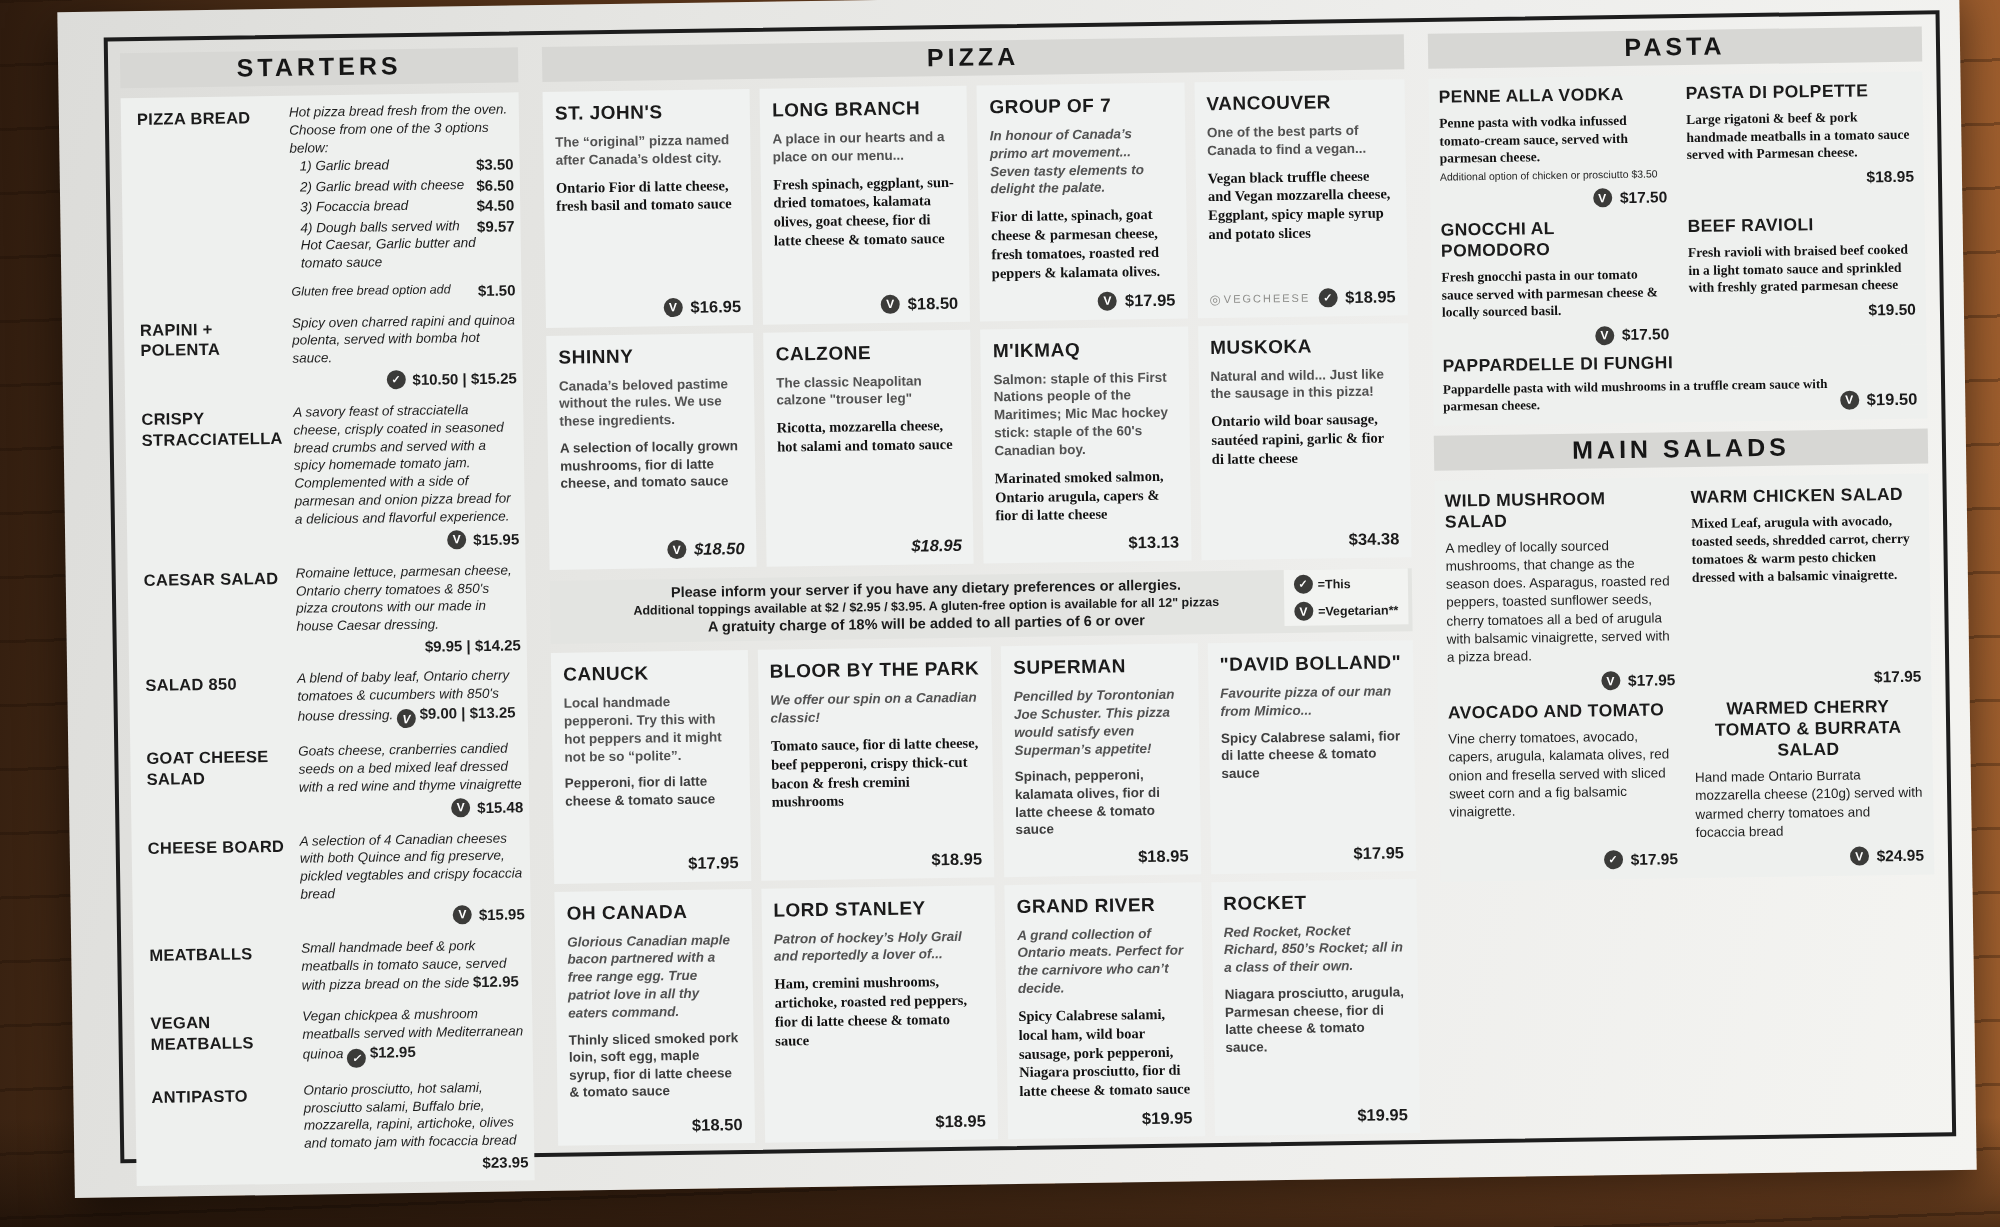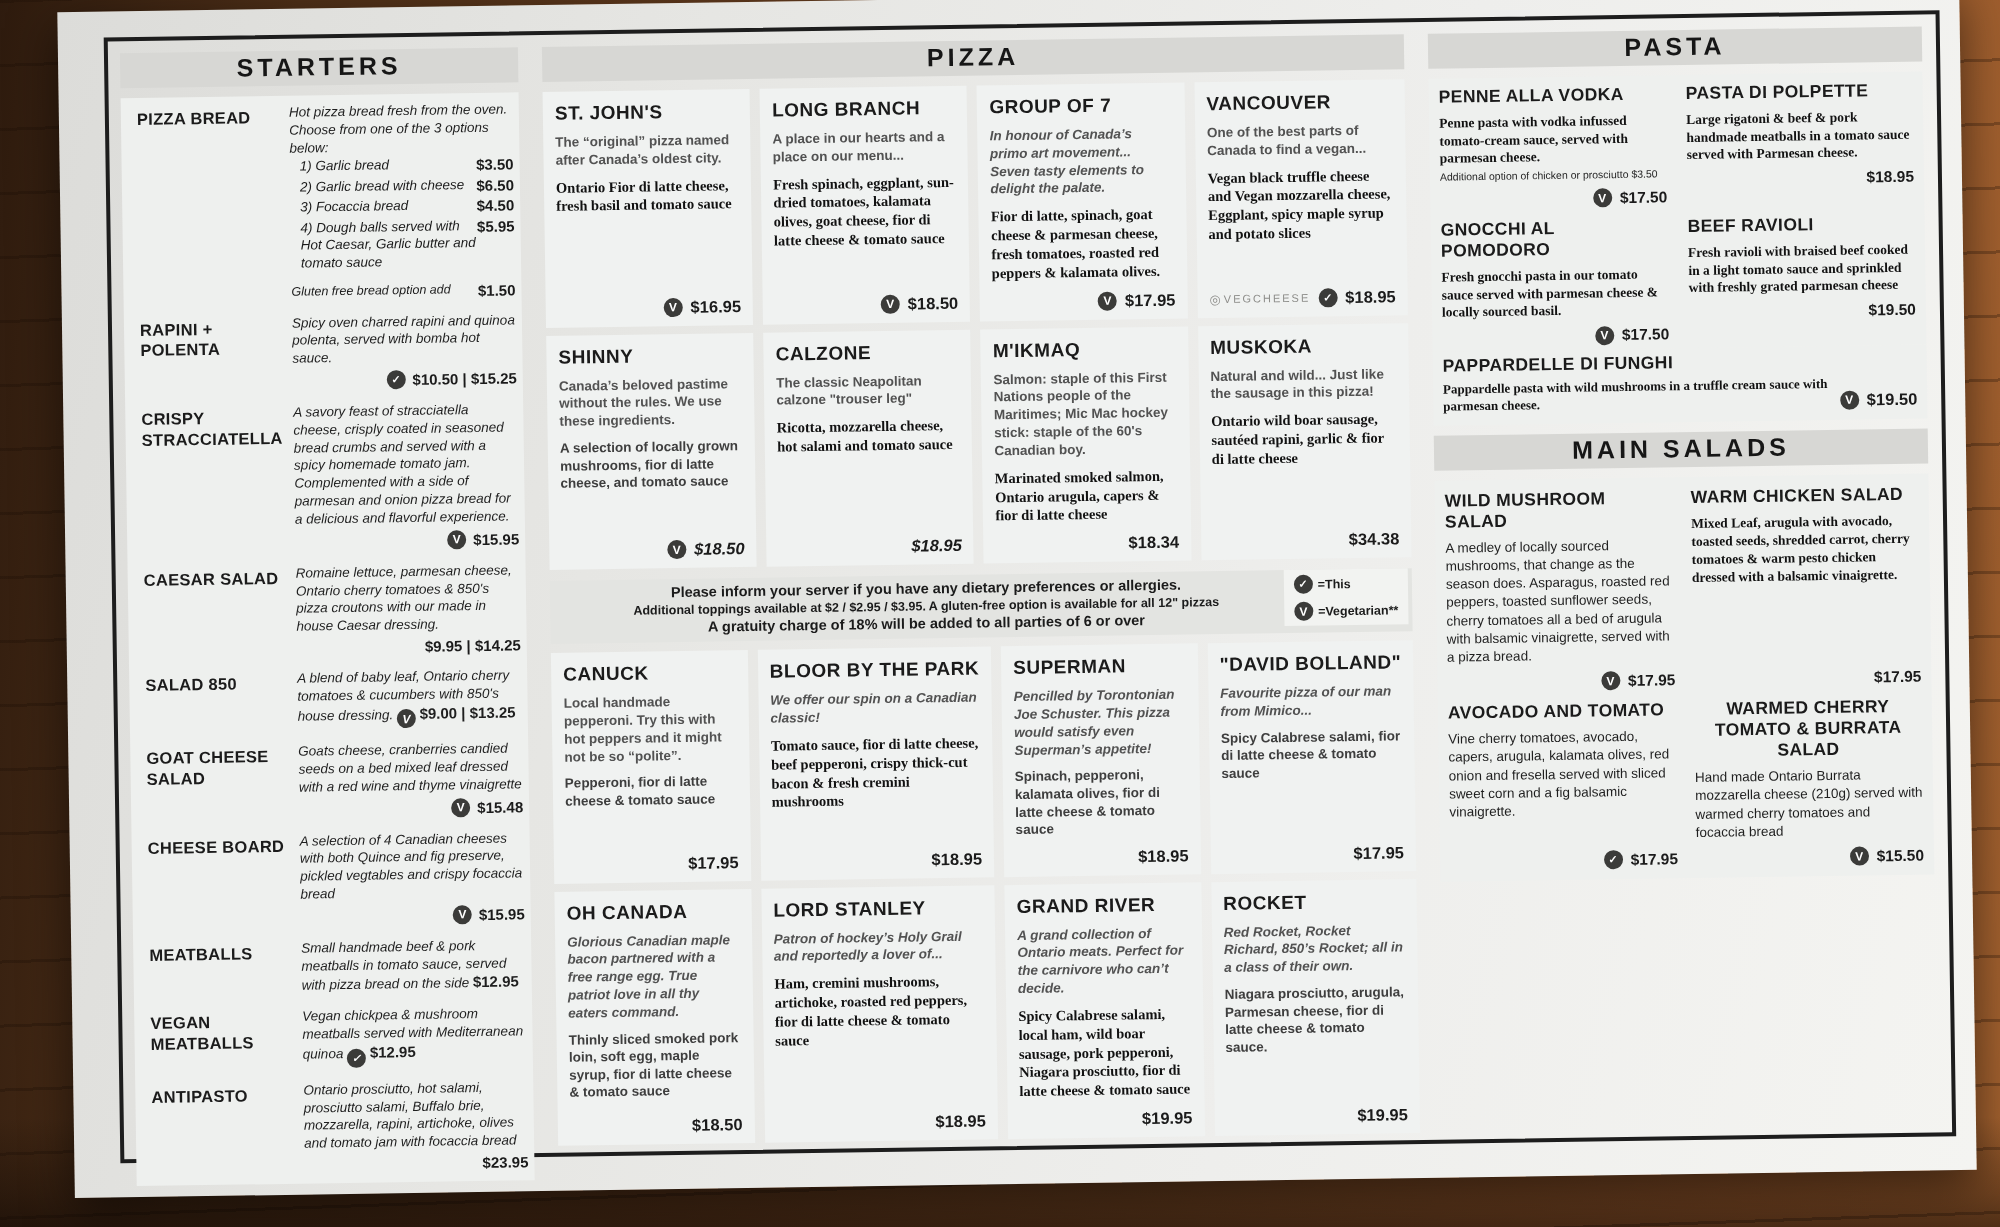--- a/index.html
+++ b/index.html
@@ -107,21 +107,21 @@
        <div class="opt">
                   <span class="t">2) Garlic bread with cheese</span>
                   <span class="p">$6.50</span>
                 </div>
        <div class="opt">
                   <span class="t">3) Focaccia bread</span>
                   <span class="p">$4.50</span>
                 </div>
        <div class="opt">
                   <span class="t">4) Dough balls served with Hot Caesar, Garlic butter and tomato sauce</span>
-                  <span class="p">$5.95</span>
+                  <span class="p">$9.57</span>
                 </div>
        <div class="st-note">
                   <span>Gluten free bread option add</span>
                   <span class="p-in">$1.50</span>
                 </div>
       </div>
      </div>
 
      <div class="st-item">
       <div class="st-label">RAPINI + POLENTA</div>
@@ -268,21 +268,21 @@
       <p class="ing">Ricotta, mozzarella cheese, hot salami and tomato sauce</p>
       <div class="price-row">
                 <span class="price it">$18.95</span>
               </div>
      </div>
      <div class="pz">
       <h3>M'IKMAQ</h3>
       <p class="tag">Salmon: staple of this First Nations people of the Maritimes; Mic Mac hockey stick: staple of the 60's Canadian boy.</p>
       <p class="ing">Marinated smoked salmon, Ontario arugula, capers &amp; fior di latte cheese</p>
       <div class="price-row">
-                <span class="price">$18.34</span>
+                <span class="price">$13.13</span>
               </div>
      </div>
      <div class="pz">
       <h3>MUSKOKA</h3>
       <p class="tag">Natural and wild... Just like the sausage in this pizza!</p>
       <p class="ing">Ontario wild boar sausage, sautéed rapini, garlic &amp; fior di latte cheese</p>
       <div class="price-row">
                 <span class="price">$34.38</span>
               </div>
      </div>
@@ -445,21 +445,21 @@
       <div class="price-row">
                 <span class="badge vegan"></span>
                 <span class="price">$17.95</span>
               </div>
      </div>
      <div class="sa">
       <h3 class="ctr">WARMED CHERRY TOMATO &amp; BURRATA SALAD</h3>
       <p class="desc">Hand made Ontario Burrata mozzarella cheese (210g) served with warmed cherry tomatoes and focaccia bread</p>
       <div class="price-row">
                 <span class="badge veg"></span>
-                <span class="price">$15.50</span>
+                <span class="price">$24.95</span>
               </div>
      </div>
     </div>
    </section>
 
   </div>
  </div>
 </div>
 
 </body></html>

